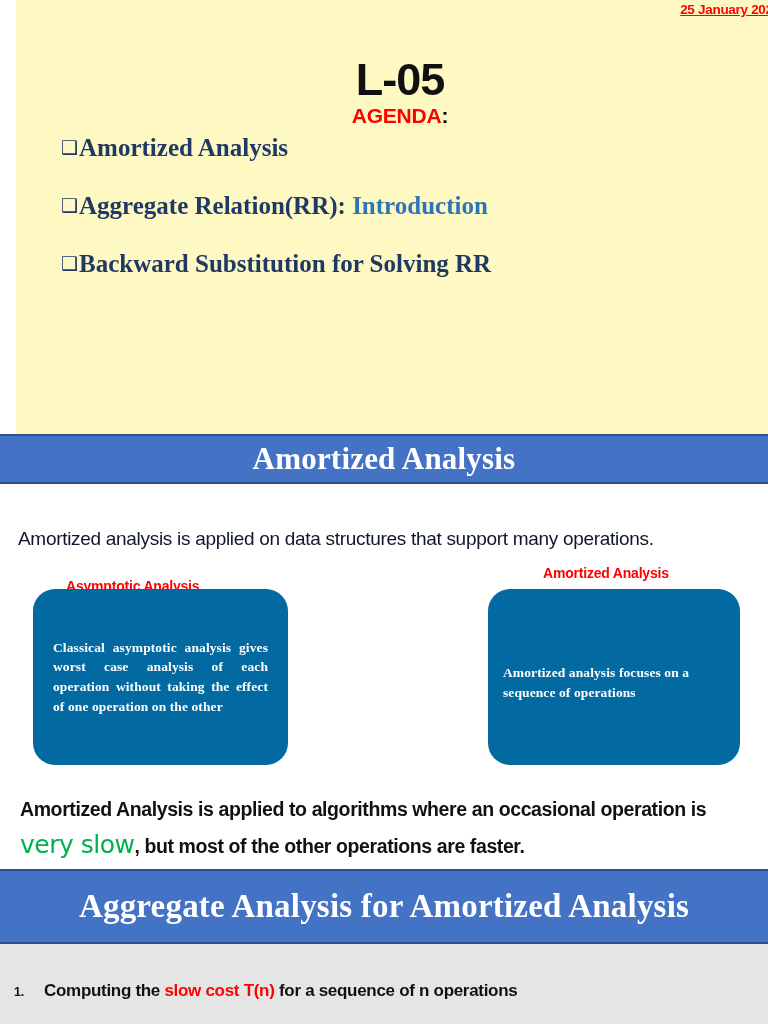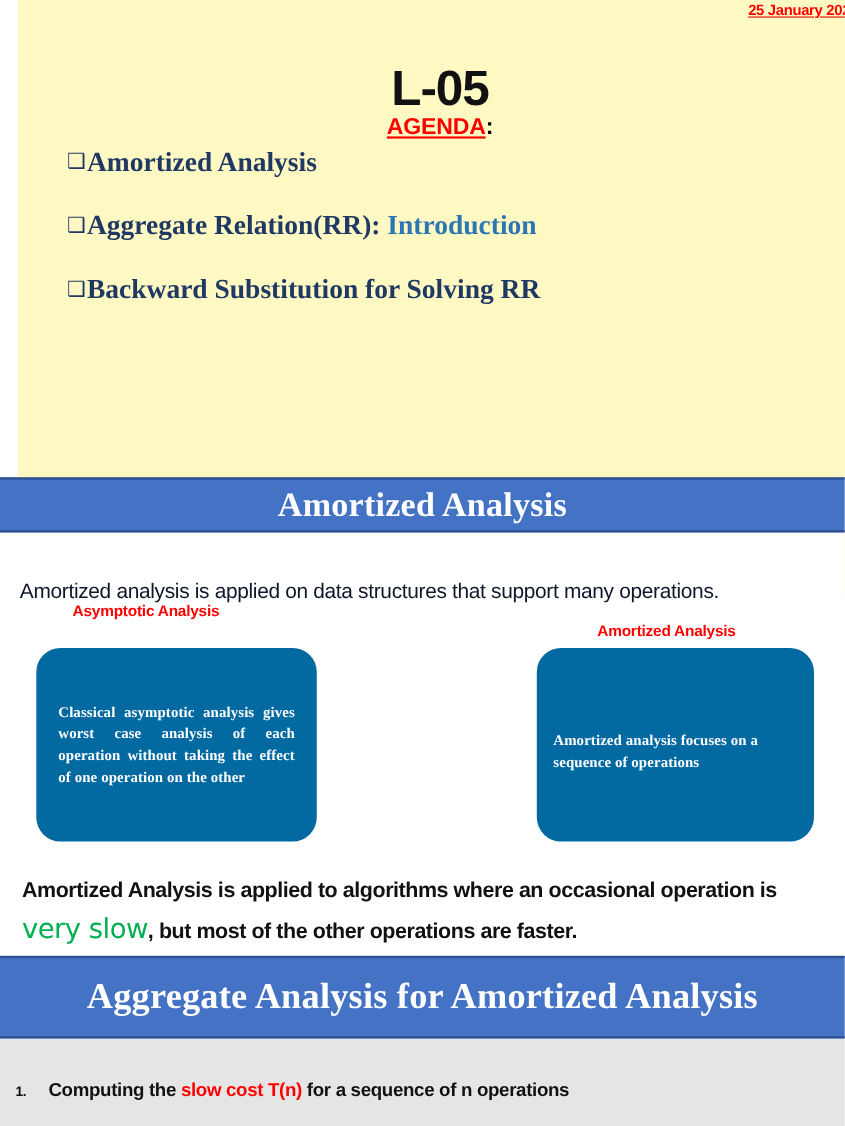--- a/index.html
+++ b/index.html
@@ -51,21 +51,20 @@
     width: 768px;
     text-align: center;
     font-family: "Liberation Sans", sans-serif;
     font-size: 21px;
     font-weight: bold;
     color: #000000;
     letter-spacing: -0.2px;
   }
   .agenda-heading .agenda-word {
     color: #FF0000;
-    text-decoration: underline;
     margin-top: 34px;
   }
   .agenda-list {
     position: absolute;
     left: 45px; top: 132px;
     width: 700px;
   }
   .agenda-item {
     font-family: "Liberation Serif", serif;
     font-size: 25px;
@@ -131,21 +130,21 @@
   }
 
   .compare-label {
     position: absolute;
     font-family: "Liberation Sans", sans-serif;
     font-size: 14px;
     font-weight: bold;
     color: #FF0000;
     letter-spacing: -0.2px;
   }
-  #label-asymptotic { left: 66px; top: 113px; }
+  #label-asymptotic { left: 66px; top: 144px; }
   #label-amortized  { left: 543px; top: 131px; }
 
   .compare-box {
     position: absolute;
     background: #0369a1;
     border-radius: 22px;
     box-sizing: border-box;
     display: flex;
     align-items: center;
   }

